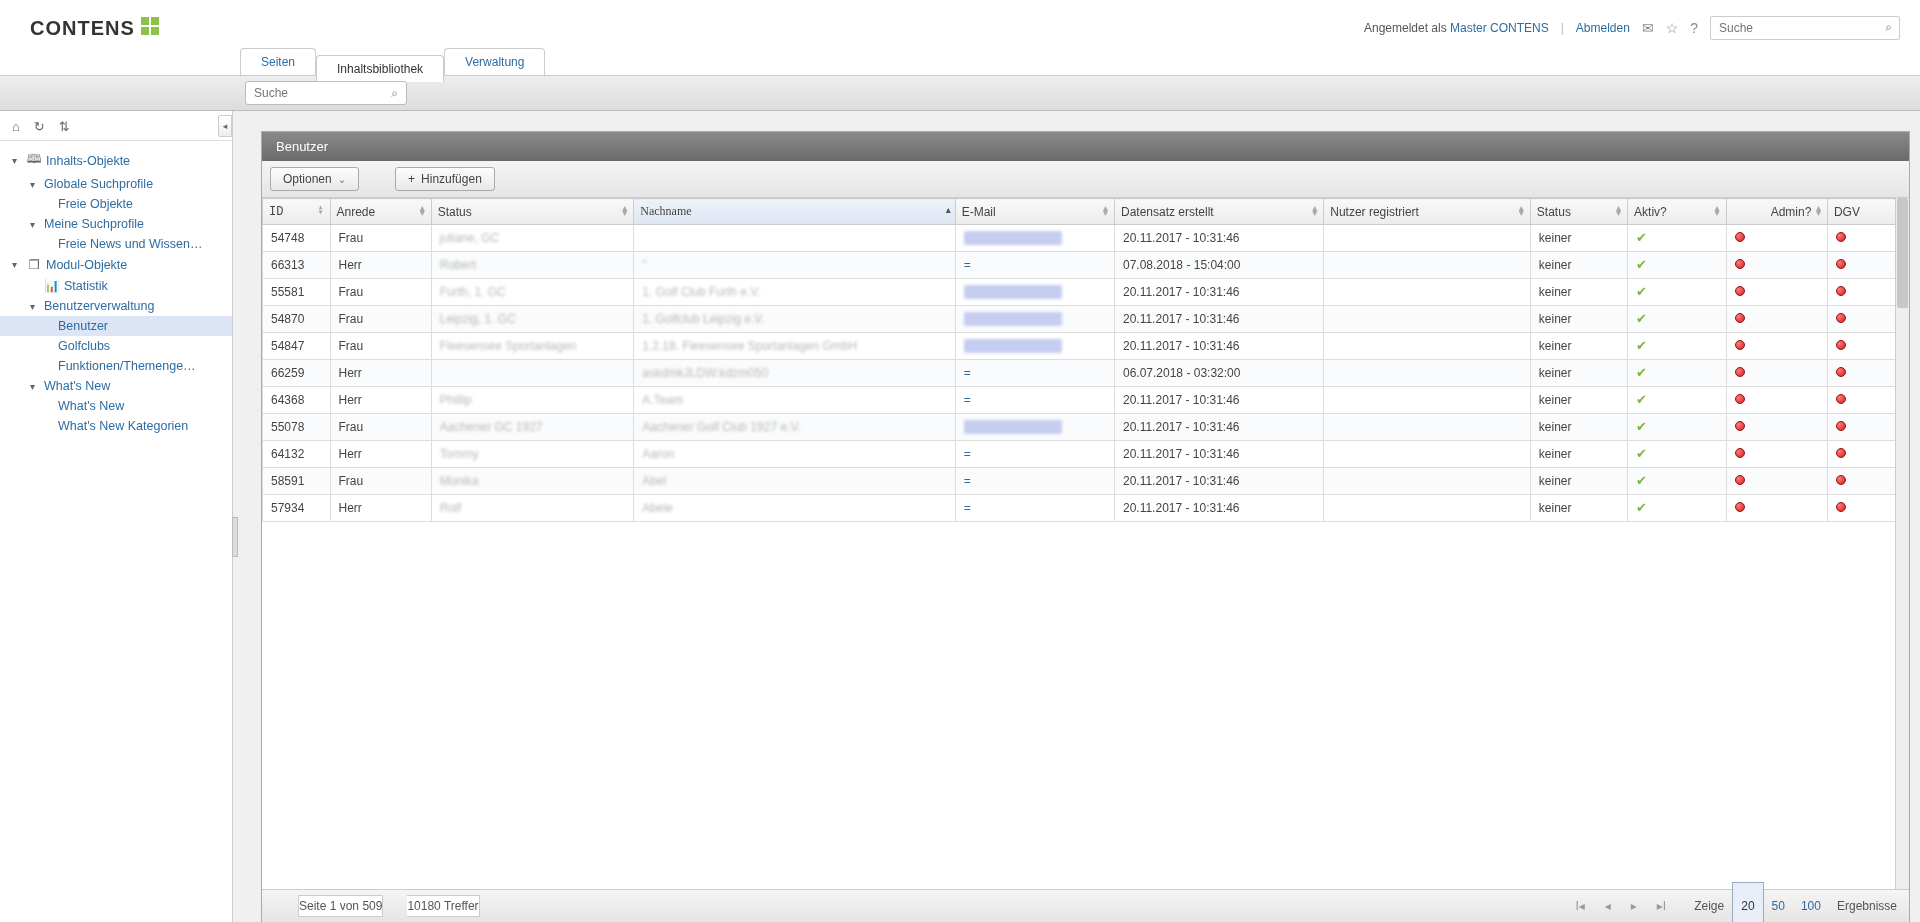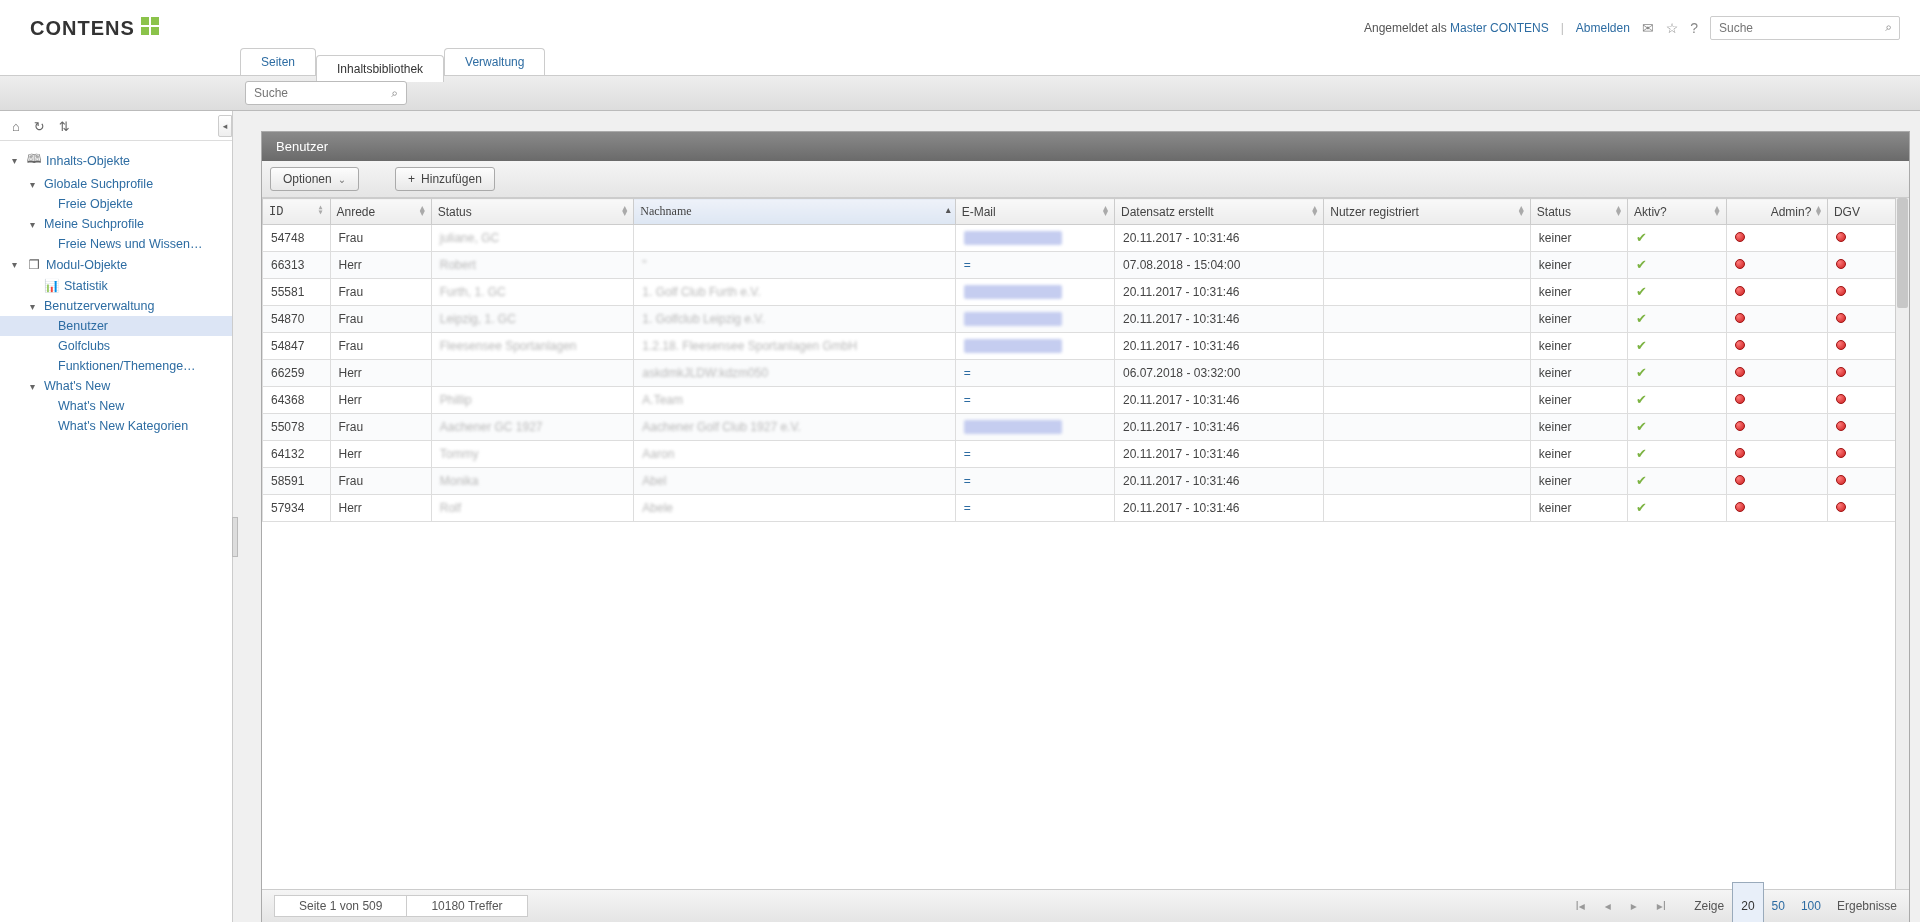--- a/index.html
+++ b/index.html
@@ -68,21 +68,21 @@
 .link-blur { background: #c5cdf0; color: #c5cdf0; filter: blur(1.5px); display:inline-block; padding:0 4px; border-radius:2px;}
 .link-mail { color: #2d6ca2; }
 .dot-green { display:inline-block; width:11px; height:8px; color:#7cb342; font-size:13px; line-height:8px;}
 .dot-red { display:inline-block; width:10px; height:10px; border-radius:50%; background: radial-gradient(circle at 30% 30%, #ff7a7a, #cc2020); border:1px solid #a01515;}
 .vscroll { position:absolute; right:0; top:0; width:14px; height:100%; background:#eee; border-left:1px solid #ccc;}
 .vscroll-thumb { position:absolute; top:0; left:1px; width:11px; height:110px; background:#c7c7c7; border-radius:2px;}
 
 
 .panel-footer { background: linear-gradient(#f5f5f5, #e5e5e5); border-top: 1px solid #ccc; display: flex; align-items: center; padding: 5px 12px; font-size:12px; color:#555;}
 .footer-left { display: flex; gap: 0; }
-.footer-chip { border:1px solid #ccc; padding:3px 24px; background:#fff; }
+.footer-chip { border:1px solid #ccc; padding:3px 0; background:#fff;margin-left:24px; }
 .footer-chip + .footer-chip { border-left:none;}
 .footer-right { margin-left: auto; display: flex; align-items: center; gap: 8px; }
 .nav-btn { color:#999; cursor:pointer; padding:0 6px; font-size:12px;}
 .page-size { padding: 16px 8px; cursor: pointer; color:#2d6ca2;margin-top:44px;}
 .page-size.active { border: 1px solid #9ab; background: #e8eff9; color:#333;}
 </style>
 </head>
 <body>
 
 <div class="header">

